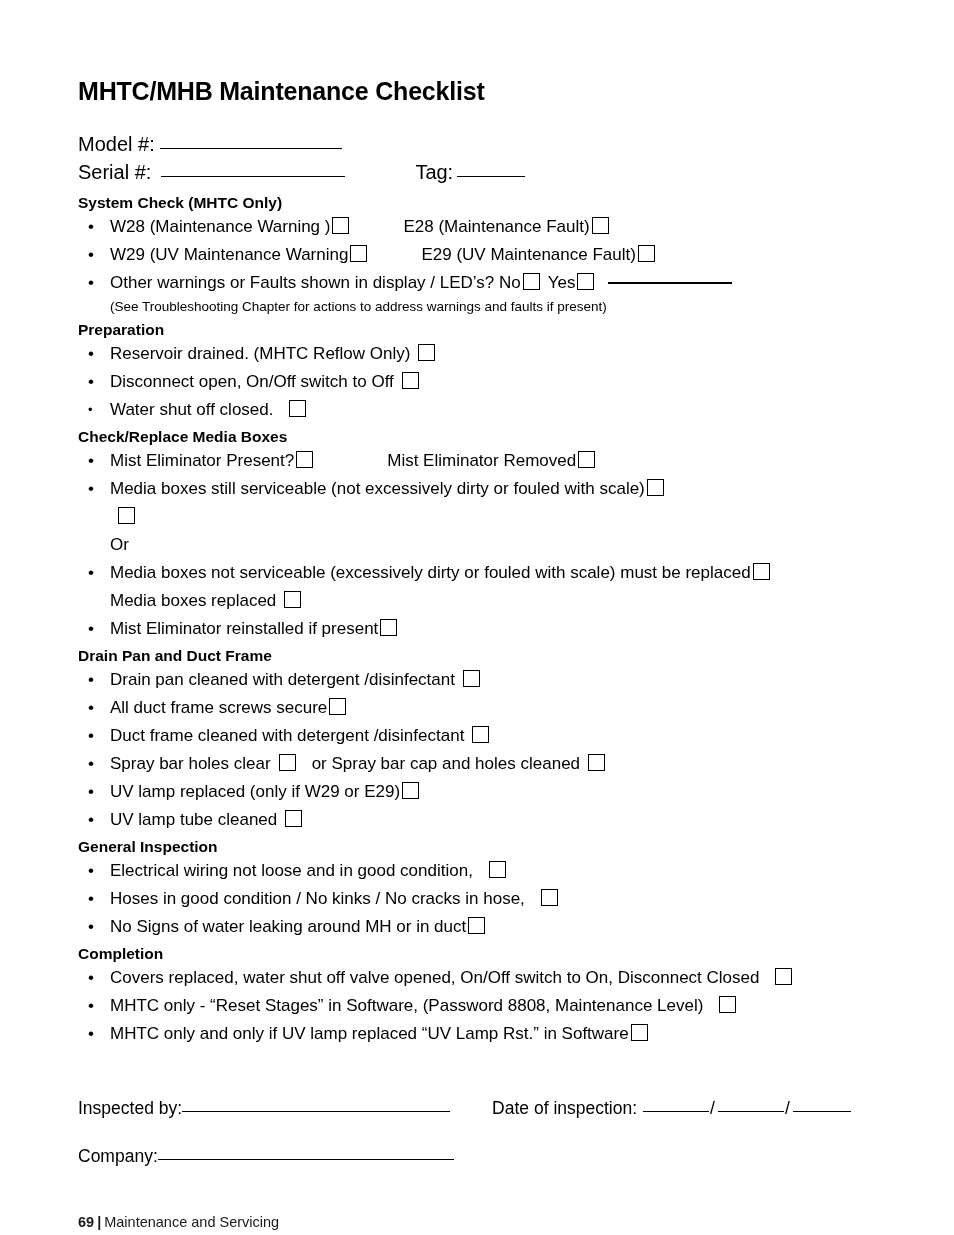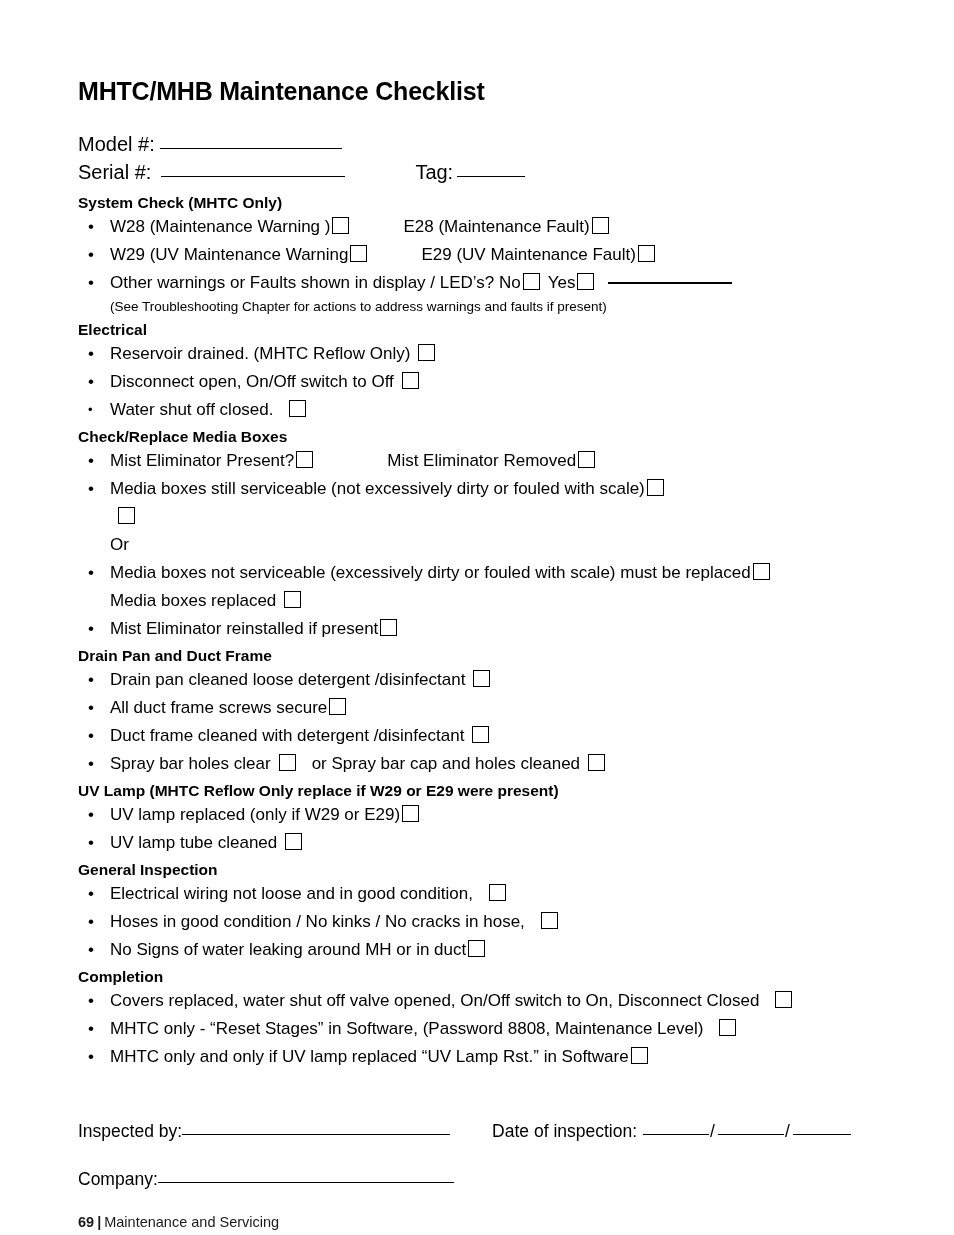--- a/index.html
+++ b/index.html
@@ -163,21 +163,21 @@
       <span class="bullet">•</span><span>W28 (Maintenance Warning )</span><span class="cb"></span><span class="gap-lg"></span><span>E28 (Maintenance Fault)</span><span class="cb"></span>
     </div>
     <div class="row">
       <span class="bullet">•</span><span>W29 (UV Maintenance Warning</span><span class="cb"></span><span class="gap-lg"></span><span>E29 (UV Maintenance Fault)</span><span class="cb"></span>
     </div>
     <div class="row">
       <span class="bullet">•</span><span>Other warnings or Faults shown in display / LED’s? No</span><span class="cb"></span><span class="gap-sm"></span><span>Yes</span><span class="cb"></span><span class="rule-bold"></span>
     </div>
     <div class="note">(See Troubleshooting Chapter for actions to address warnings and faults if present)</div>
 
-    <div class="sec-head tight">Electrical</div>
+    <div class="sec-head tight">Preparation</div>
     <div class="row">
       <span class="bullet">•</span><span>Reservoir drained. (MHTC Reflow Only)</span><span class="gap-sm"></span><span class="cb"></span>
     </div>
     <div class="row">
       <span class="bullet">•</span><span>Disconnect open, On/Off switch to Off</span><span class="gap-sm"></span><span class="cb"></span>
     </div>
     <div class="row">
       <span class="bullet small">•</span><span>Water shut off closed.</span><span class="gap-md"></span><span class="cb"></span>
     </div>
 
@@ -199,33 +199,32 @@
     </div>
     <div class="row nobullet">
       <span>Media boxes replaced</span><span class="gap-sm"></span><span class="cb"></span>
     </div>
     <div class="row">
       <span class="bullet">•</span><span>Mist Eliminator reinstalled if present</span><span class="cb"></span>
     </div>
 
     <div class="sec-head tight">Drain Pan and Duct Frame</div>
     <div class="row">
-      <span class="bullet">•</span><span>Drain pan cleaned loose detergent /disinfectant</span><span class="gap-sm"></span><span class="cb"></span>
+      <span class="bullet">•</span><span>Drain pan cleaned with detergent /disinfectant</span><span class="gap-sm"></span><span class="cb"></span>
     </div>
     <div class="row">
       <span class="bullet">•</span><span>All duct frame screws secure</span><span class="cb"></span>
     </div>
     <div class="row">
       <span class="bullet">•</span><span>Duct frame cleaned with detergent /disinfectant</span><span class="gap-sm"></span><span class="cb"></span>
     </div>
     <div class="row">
       <span class="bullet">•</span><span>Spray bar holes clear</span><span class="gap-sm"></span><span class="cb"></span><span class="gap-md"></span><span>or Spray bar cap and holes cleaned</span><span class="gap-sm"></span><span class="cb"></span>
     </div>
 
-    <div class="sec-head tight">UV Lamp (MHTC Reflow Only replace if W29 or E29 were present)</div>
     <div class="row">
       <span class="bullet">•</span><span>UV lamp replaced (only if W29 or E29)</span><span class="cb"></span>
     </div>
     <div class="row">
       <span class="bullet">•</span><span>UV lamp tube cleaned</span><span class="gap-sm"></span><span class="cb"></span>
     </div>
 
     <div class="sec-head tight">General Inspection</div>
     <div class="row">
       <span class="bullet">•</span><span>Electrical wiring not loose and in good condition,</span><span class="gap-md"></span><span class="cb"></span>

